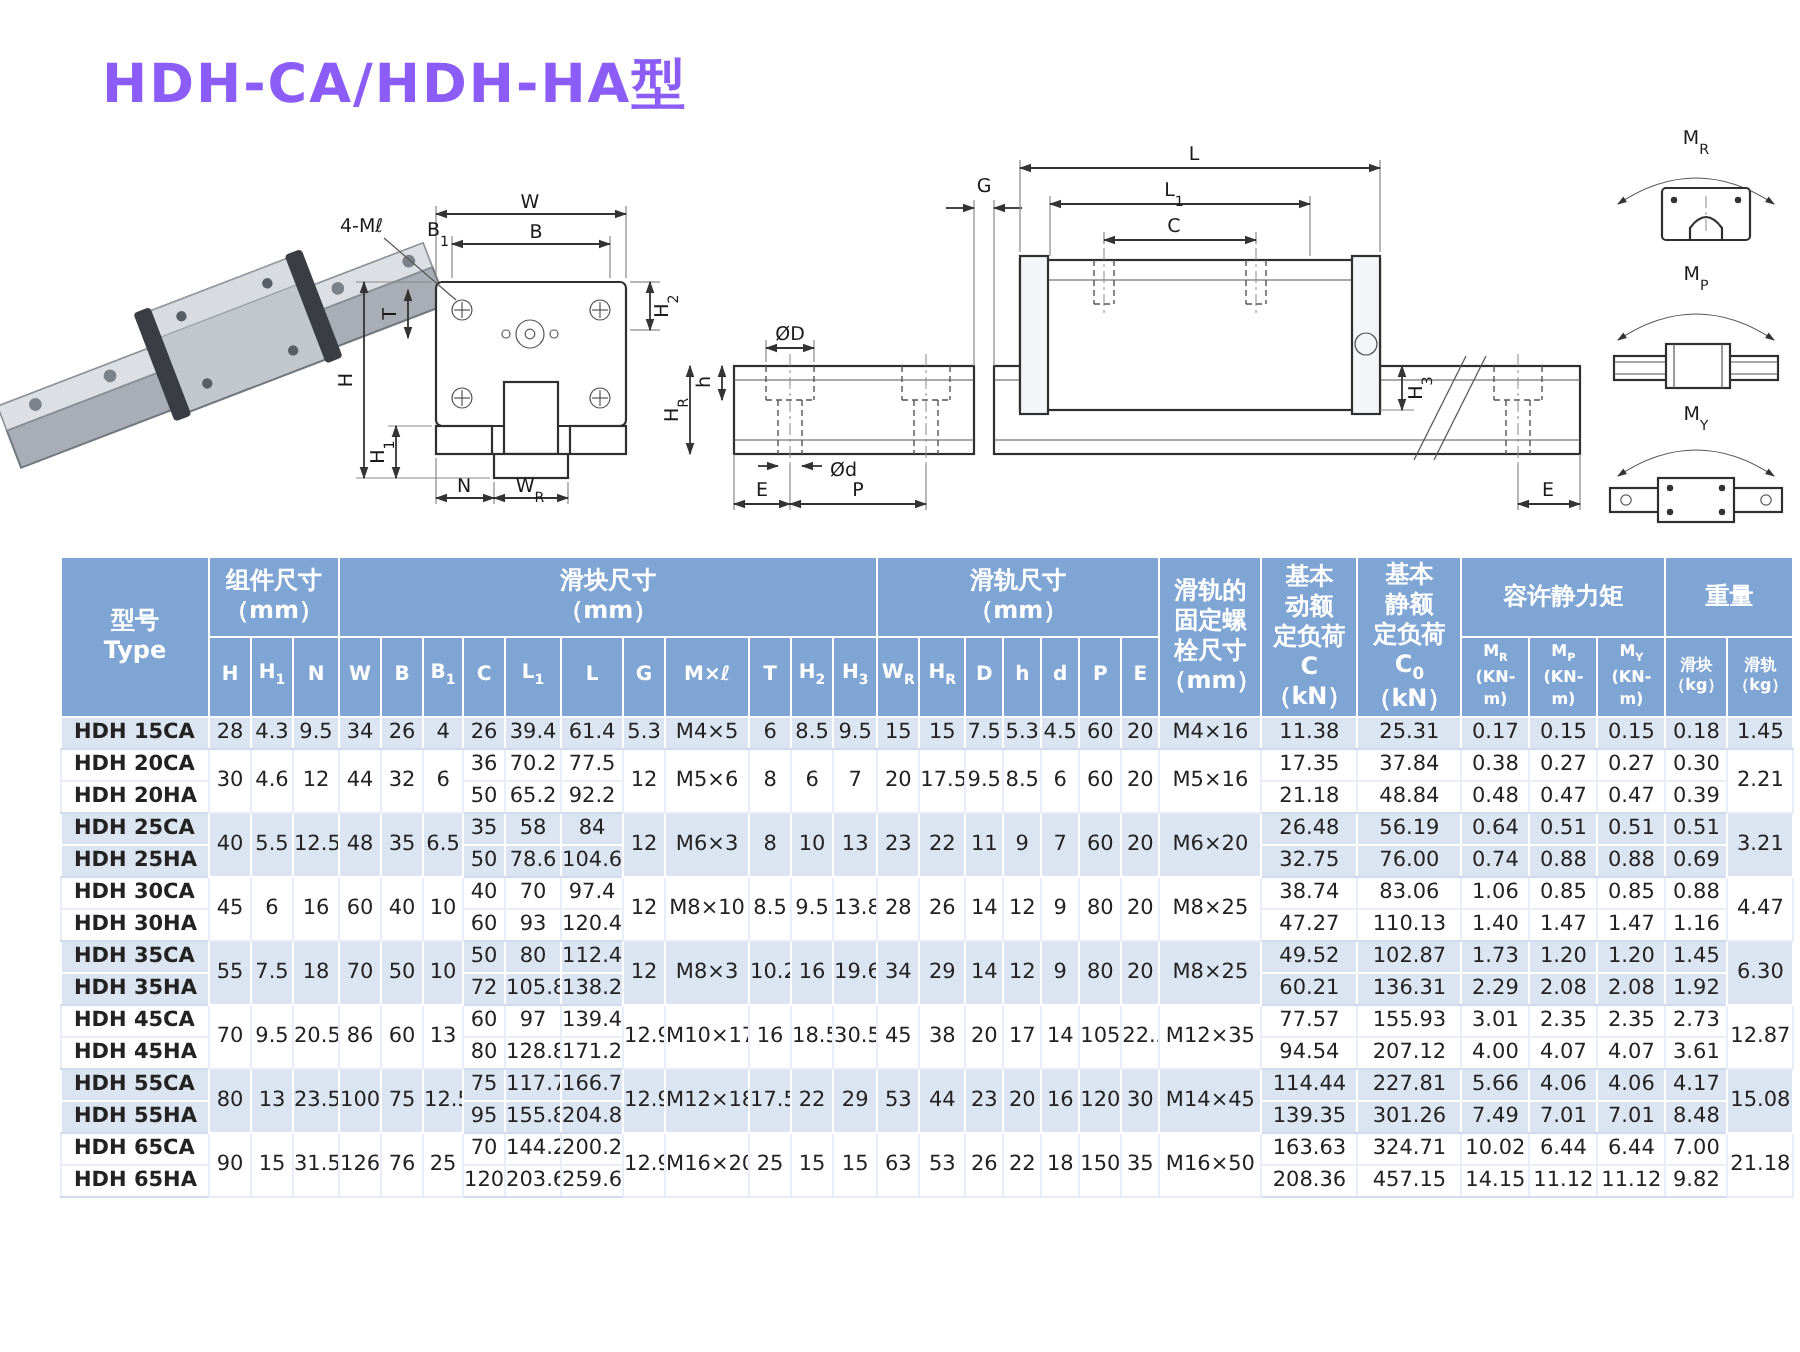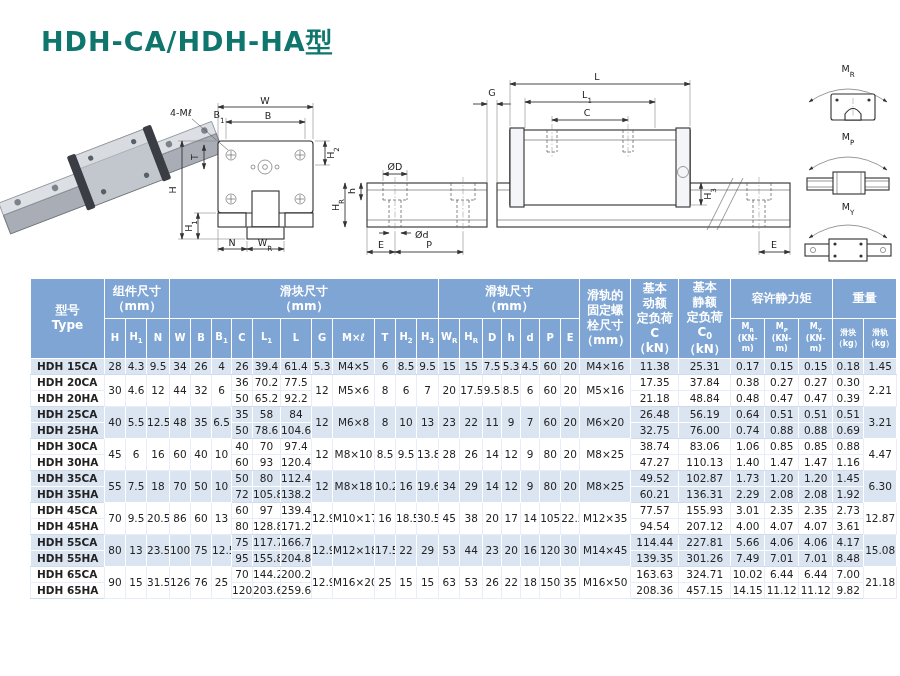--- a/index.html
+++ b/index.html
@@ -1,19 +1,19 @@
 <!DOCTYPE html>
 <html><head>
 <meta charset="utf-8">
 <style>
   html,body{margin:0;padding:0;background:#fff;}
   .page{position:relative;width:900px;height:676px;background:#fff;overflow:hidden;
         font-family:"DejaVu Sans","Liberation Sans",sans-serif;}
-  .title{position:absolute;left:41px;top:24px;margin:0;font-size:27px;font-weight:bold;
-         color:#0f766e;letter-spacing:1px;font-family:"DejaVu Sans","Liberation Sans",sans-serif;}
+  .title{position:absolute;left:51px;top:24px;margin:0;font-size:27px;font-weight:bold;
+         color:#8b5cf6;letter-spacing:1px;font-family:"DejaVu Sans","Liberation Sans",sans-serif;}
   svg{position:absolute;overflow:visible;}
   svg text{font-family:"DejaVu Sans","Liberation Sans",sans-serif;font-size:9.5px;fill:#1a1a1a;}
   svg .dim{stroke:#333;stroke-width:0.9;}
   svg .ext{stroke:#888;stroke-width:0.6;}
   svg .fw{fill:#fff;stroke:#2f2f2f;stroke-width:1.1;}
   svg .fw2{fill:#f3f5f8;stroke:#2f2f2f;stroke-width:1.1;}
   svg .thin{stroke:#555;stroke-width:0.6;fill:none;}
   svg .dash{stroke:#555;stroke-width:0.7;fill:none;stroke-dasharray:3 2;}
   svg .cl{stroke:#888;stroke-width:0.5;fill:none;stroke-dasharray:6 2 1.5 2;}
   #spec-table{position:absolute;left:30px;top:278px;width:866px;border-collapse:collapse;
@@ -432,21 +432,21 @@
           <td rowspan="2">40</td>
           <td rowspan="2">5.5</td>
           <td rowspan="2">12.5</td>
           <td rowspan="2">48</td>
           <td rowspan="2">35</td>
           <td rowspan="2">6.5</td>
           <td>35</td>
           <td>58</td>
           <td>84</td>
           <td rowspan="2">12</td>
-          <td rowspan="2" class="nw">M6×8</td>
+          <td rowspan="2" class="nw">M6×3</td>
           <td rowspan="2">8</td>
           <td rowspan="2">10</td>
           <td rowspan="2">13</td>
           <td rowspan="2">23</td>
           <td rowspan="2">22</td>
           <td rowspan="2">11</td>
           <td rowspan="2">9</td>
           <td rowspan="2">7</td>
           <td rowspan="2">60</td>
           <td rowspan="2">20</td>
@@ -520,21 +520,21 @@
           <td rowspan="2">55</td>
           <td rowspan="2">7.5</td>
           <td rowspan="2">18</td>
           <td rowspan="2">70</td>
           <td rowspan="2">50</td>
           <td rowspan="2">10</td>
           <td>50</td>
           <td>80</td>
           <td>112.4</td>
           <td rowspan="2">12</td>
-          <td rowspan="2" class="nw">M8×18</td>
+          <td rowspan="2" class="nw">M8×3</td>
           <td rowspan="2">10.2</td>
           <td rowspan="2">16</td>
           <td rowspan="2">19.6</td>
           <td rowspan="2">34</td>
           <td rowspan="2">29</td>
           <td rowspan="2">14</td>
           <td rowspan="2">12</td>
           <td rowspan="2">9</td>
           <td rowspan="2">80</td>
           <td rowspan="2">20</td>

